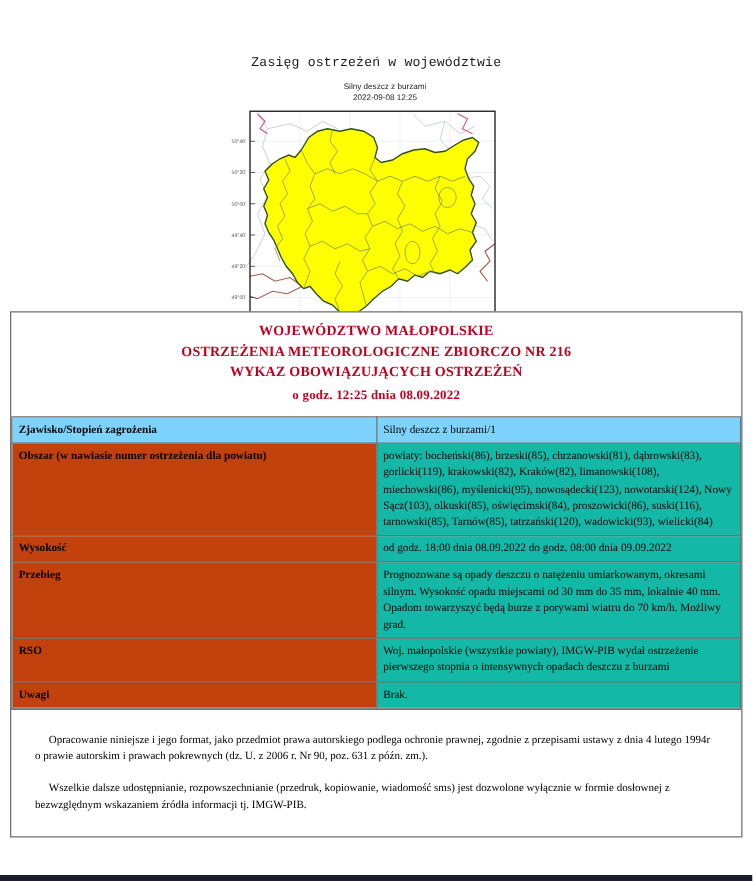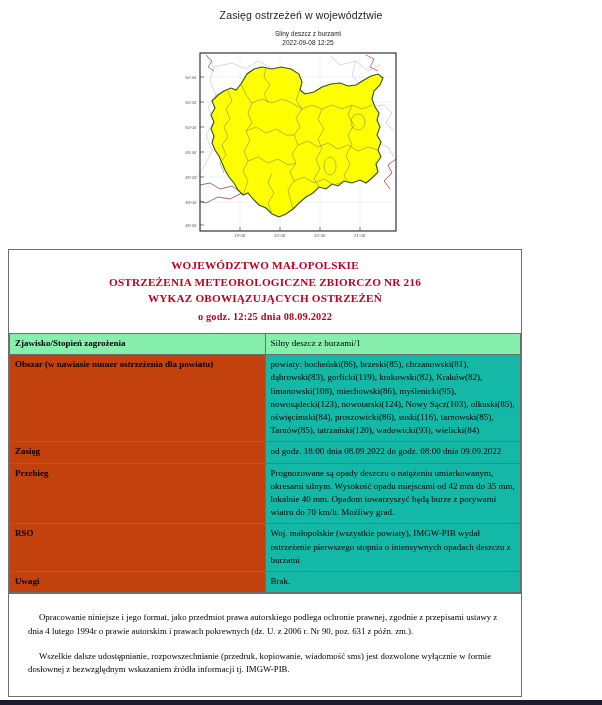--- a/index.html
+++ b/index.html
@@ -13,25 +13,26 @@
     height: 705px;
     font-family: "Liberation Serif", "DejaVu Serif", serif;
     color: #000000;
     overflow: hidden;
     position: relative;
   }
 
   
   .page-heading {
     text-align: center;
-    font-family: Liberation Sans, sans-serif;
+    font-family: Liberation Mono, monospace;
     font-size: 10.5px;
     color: #1a1a1a;
     padding-top: 9px;
     letter-spacing: .15px;
+    margin-top: 36px;
   }
 
   .map-block {
     width: 100%;
     text-align: center;
     margin-top: 9px;
   }
   .map-caption {
     font-family: "Liberation Sans", "DejaVu Sans", sans-serif;
     font-size: 6.5px;
@@ -50,21 +51,21 @@
     position: absolute;
     left: 0;
     top: 0;
   }
 
   
   .bulletin {
     position: absolute;
     left: 8px;
     top: 249px;
-    width: 514px;
+    width: 586px;
     border: 1px solid #6f6f6f;
     background: #ffffff;
     box-sizing: border-box;
   }
 
   table.tbl {
     border-collapse: collapse;
     width: 100%;
     table-layout: fixed;
   }
@@ -100,21 +101,21 @@
     font-weight: bold;
     font-size: 9.2px;
     background: #c2410c;
   }
   td.val {
     background: #14b8a6;
     font-size: 9px;
   }
   tr.hl td.lbl,
   tr.hl td.val {
-    background: #86efac;
+    background: #7dd3fc;
   }
 
   .footer {
     border-top: 1px solid #6f6f6f;
     padding: 5px 7px 7px 7px;
     font-size: 8.8px;
     line-height: 13.4px;
   }
   .footer p {
     margin: 12px;
@@ -259,26 +260,26 @@
 
       <tr class="hl">
         <td class="lbl">Zjawisko/Stopień zagrożenia</td>
         <td class="val">Silny deszcz z burzami/1</td>
       </tr>
       <tr>
         <td class="lbl">Obszar (w nawiasie numer ostrzeżenia dla powiatu)</td>
         <td class="val">powiaty: bocheński(86), brzeski(85), chrzanowski(81), dąbrowski(83), gorlicki(119), krakowski(82), Kraków(82), limanowski(108), miechowski(86), myślenicki(95), nowosądecki(123), nowotarski(124), Nowy Sącz(103), olkuski(85), oświęcimski(84), proszowicki(86), suski(116), tarnowski(85), Tarnów(85), tatrzański(120), wadowicki(93), wielicki(84)</td>
       </tr>
       <tr>
-        <td class="lbl">Zasięg</td>
+        <td class="lbl">Wysokość</td>
         <td class="val">od godz. 18:00 dnia 08.09.2022 do godz. 08:00 dnia 09.09.2022</td>
       </tr>
       <tr>
         <td class="lbl">Przebieg</td>
-        <td class="val">Prognozowane są opady deszczu o natężeniu umiarkowanym, okresami silnym. Wysokość opadu miejscami od 42 mm do 35 mm, lokalnie 40 mm. Opadom towarzyszyć będą burze z porywami wiatru do 70 km/h. Możliwy grad.</td>
+        <td class="val">Prognozowane są opady deszczu o natężeniu umiarkowanym, okresami silnym. Wysokość opadu miejscami od 30 mm do 35 mm, lokalnie 40 mm. Opadom towarzyszyć będą burze z porywami wiatru do 70 km/h. Możliwy grad.</td>
       </tr>
       <tr>
         <td class="lbl">RSO</td>
         <td class="val">Woj. małopolskie (wszystkie powiaty), IMGW-PIB wydał ostrzeżenie pierwszego stopnia o intensywnych opadach deszczu z burzami</td>
       </tr>
       <tr>
         <td class="lbl">Uwagi</td>
         <td class="val">Brak.</td>
       </tr>
     </tbody>

